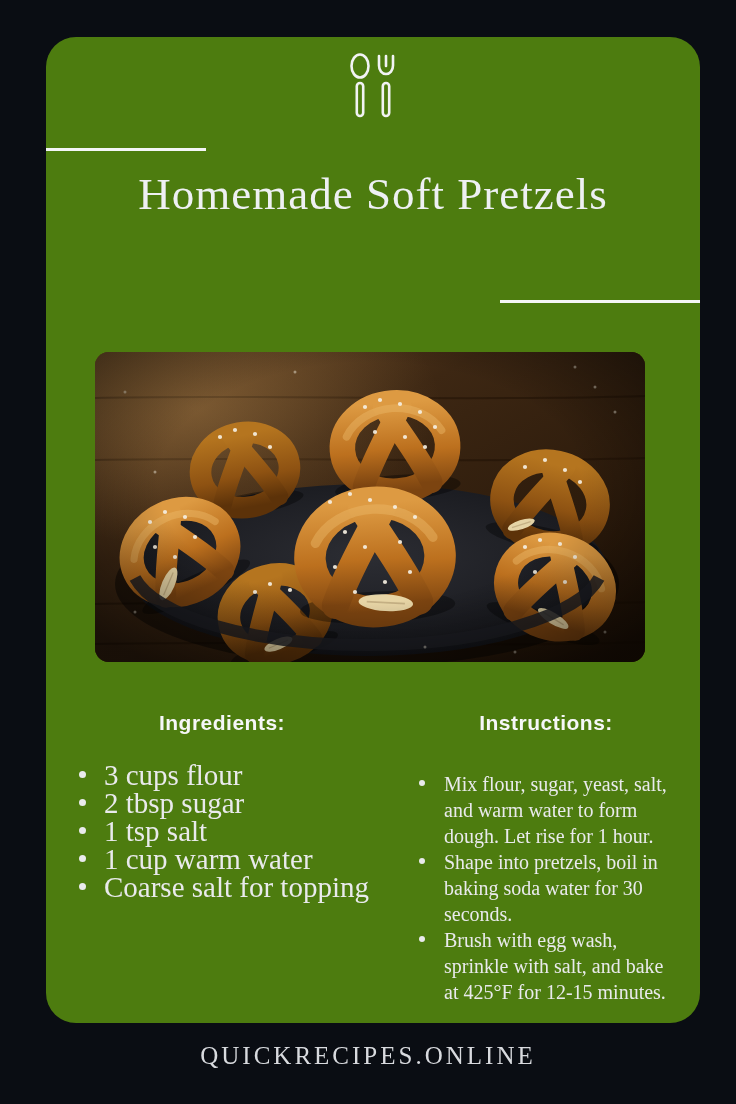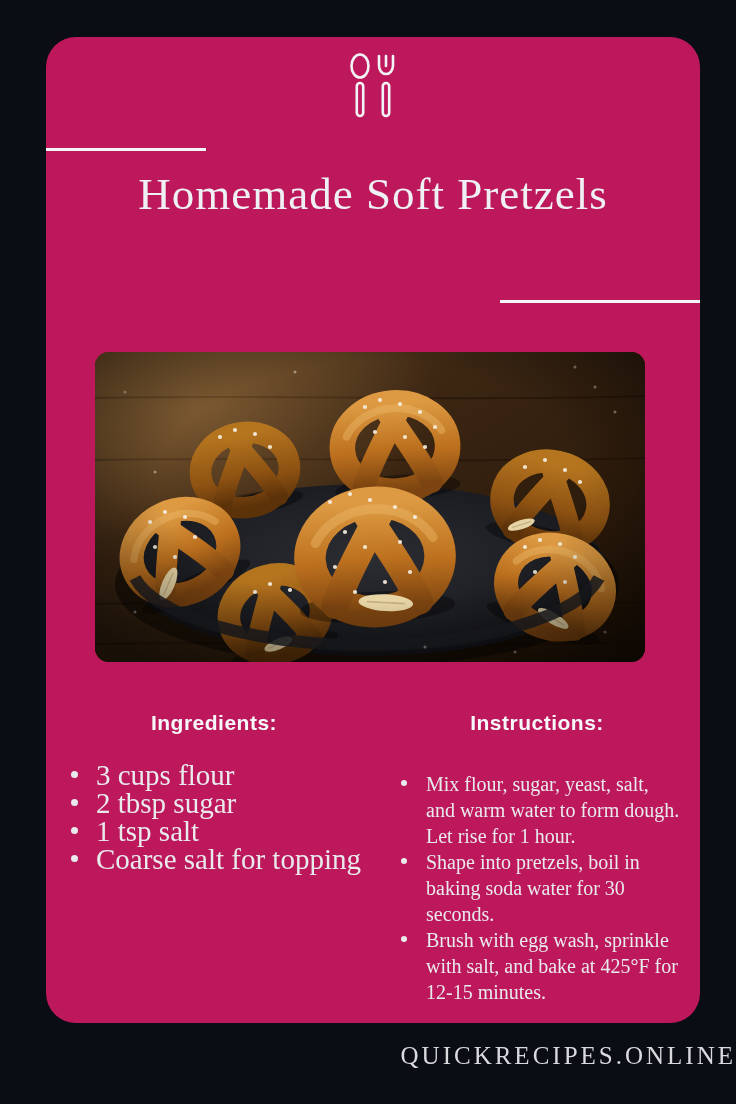--- a/index.html
+++ b/index.html
@@ -4,42 +4,42 @@
 <style>
   html,body{margin:0;padding:0;}
   body{
     width:736px;height:1104px;position:relative;overflow:hidden;
     background:#0a0d13;
     font-family:"Liberation Serif", serif;
     color:#e9eaec;
   }
   .card{
     position:absolute;left:46px;top:37px;width:654px;height:986px;
-    background:#be185d;border-radius:30px;
+    background:#4d7c0f;border-radius:30px;
   }
   .utensils{
     position:absolute;top:16px;left:50%;transform:translateX(-50%);
   }
   .rule{position:absolute;height:3px;background:#f4f5f6;}
   .rule-left{top:111px;left:0;width:160px;}
   .rule-right{top:263px;right:0;width:200px;}
   .title{
     position:absolute;top:130px;left:0;right:0;margin:0 auto;
     max-width:470px;text-align:center;
     font-family:"Liberation Serif", serif;font-weight:400;
     font-size:45px;line-height:54px;letter-spacing:1px;color:#eef0f3;
   }
   .photo{
     position:absolute;top:315px;left:49px;width:550px;height:310px;
     border-radius:14px;overflow:hidden;background:#241507;
   }
   .photo svg{display:block;width:100%;height:100%;}
   .cols{
-    position:absolute;top:666px;left:16px;right:18px;
-    display:flex;gap:26px;
+    position:absolute;top:666px;left:24px;right:18px;
+    display:flex;gap:36px;
   }
   .col{box-sizing:border-box;}
   .col-left{width:304px;}
   .col-right{flex:1;}
   .col h3{
     margin:8px 0 0;text-align:center;
     font-family:"Liberation Sans", sans-serif;font-weight:700;
     font-size:21px;letter-spacing:.5px;color:#f6f7f8;
   }
   ul.rlist{list-style:none;margin:26px 0 0;padding:0 0 0 2px;}
@@ -49,21 +49,21 @@
   }
   ul.rlist li::before{
     content:"";position:absolute;left:7px;border-radius:50%;background:#e9eaec;
   }
   .col-left ul.rlist li{font-size:29px;line-height:28px;margin-bottom:0;}
   .col-left ul.rlist li::before{width:7px;height:7px;top:10px;}
   .col-right ul.rlist{margin-top:36px;}
   .col-right ul.rlist li{font-size:20px;line-height:26px;max-width:268px;}
   .col-right ul.rlist li::before{width:6px;height:6px;top:9px;}
   .site-footer{
-    position:absolute;top:1042px;left:0;width:100%;text-align:right;
+    position:absolute;top:1042px;left:0;width:100%;text-align:center;
     font-family:"Liberation Serif", serif;font-size:25px;
     letter-spacing:3px;color:#d8dade;
   }
 </style>
 </head>
 <body>
 
 <div class="card">
 
   <div class="utensils">
@@ -250,20 +250,21 @@
     </svg>
   </div>
 
   <div class="cols">
     <div class="col col-left">
       <h3>Ingredients:</h3>
       <ul class="rlist">
           <li>3 cups flour</li>
           <li>2 tbsp sugar</li>
           <li>1 tsp salt</li>
+          <li>1 cup warm water</li>
           <li>Coarse salt for topping</li>
         </ul>
     </div>
     <div class="col col-right">
       <h3>Instructions:</h3>
       <ul class="rlist">
           <li>Mix flour, sugar, yeast, salt, and warm water to form dough. Let rise for 1 hour.</li>
           <li>Shape into pretzels, boil in baking soda water for 30 seconds.</li>
           <li>Brush with egg wash, sprinkle with salt, and bake at 425°F for 12-15 minutes.</li>
         </ul>

